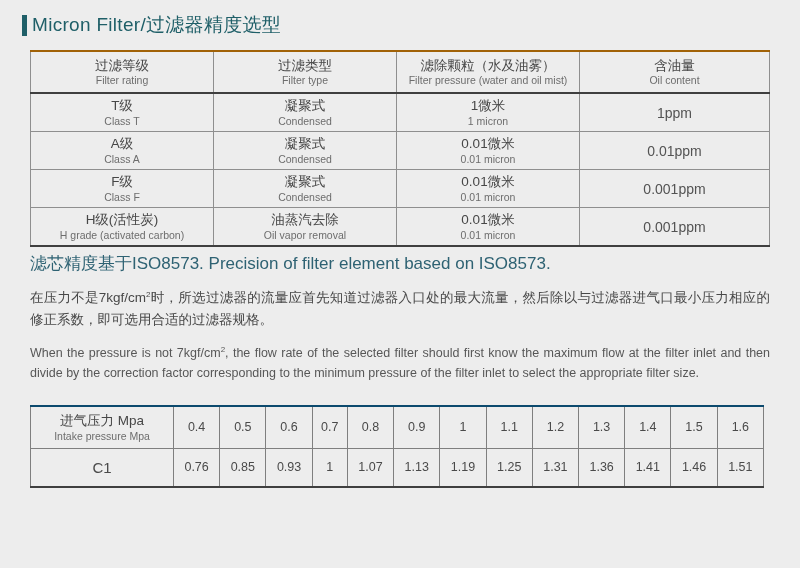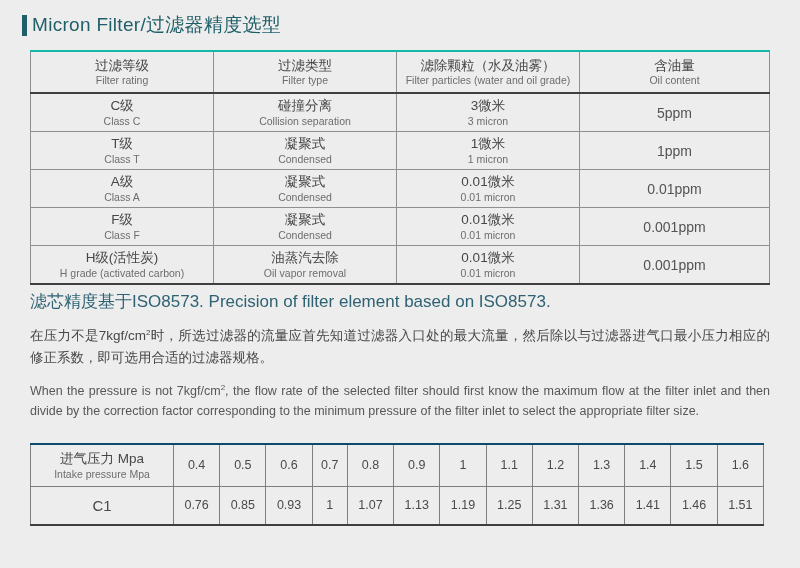--- a/index.html
+++ b/index.html
@@ -10,21 +10,21 @@
     overflow: hidden;
   }
   .page { width: 800px; height: 568px; padding: 12px 30px 0; box-sizing: border-box; }
 
   .title-row { display: flex; align-items: center; height: 26px; }
   .accent-bar { width: 5px; height: 21px; background: #1f5f68; margin-left: -8px; margin-right: 5px; }
   .h1 { font-size: 19px; font-weight: normal; color: #1f5f68; letter-spacing: 0.3px; }
 
   table { border-collapse: collapse; }
 
-  .filter-table { width: 740px; margin-top: 12px; border-top: 2px solid #14b8a6; border-bottom: 2px solid #3f3f3f; }
+  .filter-table { width: 740px; margin-top: 12px; border-top: 2px solid #a16207; border-bottom: 2px solid #3f3f3f; }
   .filter-table th, .filter-table td {
     border: 1px solid #8f8f8f; text-align: center; vertical-align: middle;
     padding: 2px 4px; font-weight: normal;
   }
   .filter-table thead th { border-bottom: 2px solid #3f3f3f; height: 36px; }
   .filter-table tbody td { height: 33px; }
   .filter-table col.c1, .filter-table col.c2, .filter-table col.c3 { width: 183px; }
 
   .zh { font-size: 13.5px; color: #474747; line-height: 1.3; }
   .en { font-size: 10.5px; color: #6d6d6d; line-height: 1.25; }
@@ -68,44 +68,29 @@
         <th>
           <div class="zh">过滤等级</div>
           <div class="en">Filter rating</div>
         </th>
         <th>
           <div class="zh">过滤类型</div>
           <div class="en">Filter type</div>
         </th>
         <th>
           <div class="zh">滤除颗粒（水及油雾）</div>
-          <div class="en">Filter particles (water and oil grade)</div>
+          <div class="en">Filter pressure (water and oil mist)</div>
         </th>
         <th>
           <div class="zh">含油量</div>
           <div class="en">Oil content</div>
         </th>
       </tr>
     </thead>
     <tbody>
-      <tr>
-        <td>
-          <div class="zh">C级</div>
-          <div class="en">Class C</div>
-        </td>
-        <td>
-          <div class="zh">碰撞分离</div>
-          <div class="en">Collision separation</div>
-        </td>
-        <td>
-          <div class="zh">3微米</div>
-          <div class="en">3 micron</div>
-        </td>
-        <td class="oil">5ppm</td>
-      </tr>
       <tr>
         <td>
           <div class="zh">T级</div>
           <div class="en">Class T</div>
         </td>
         <td>
           <div class="zh">凝聚式</div>
           <div class="en">Condensed</div>
         </td>
         <td>

